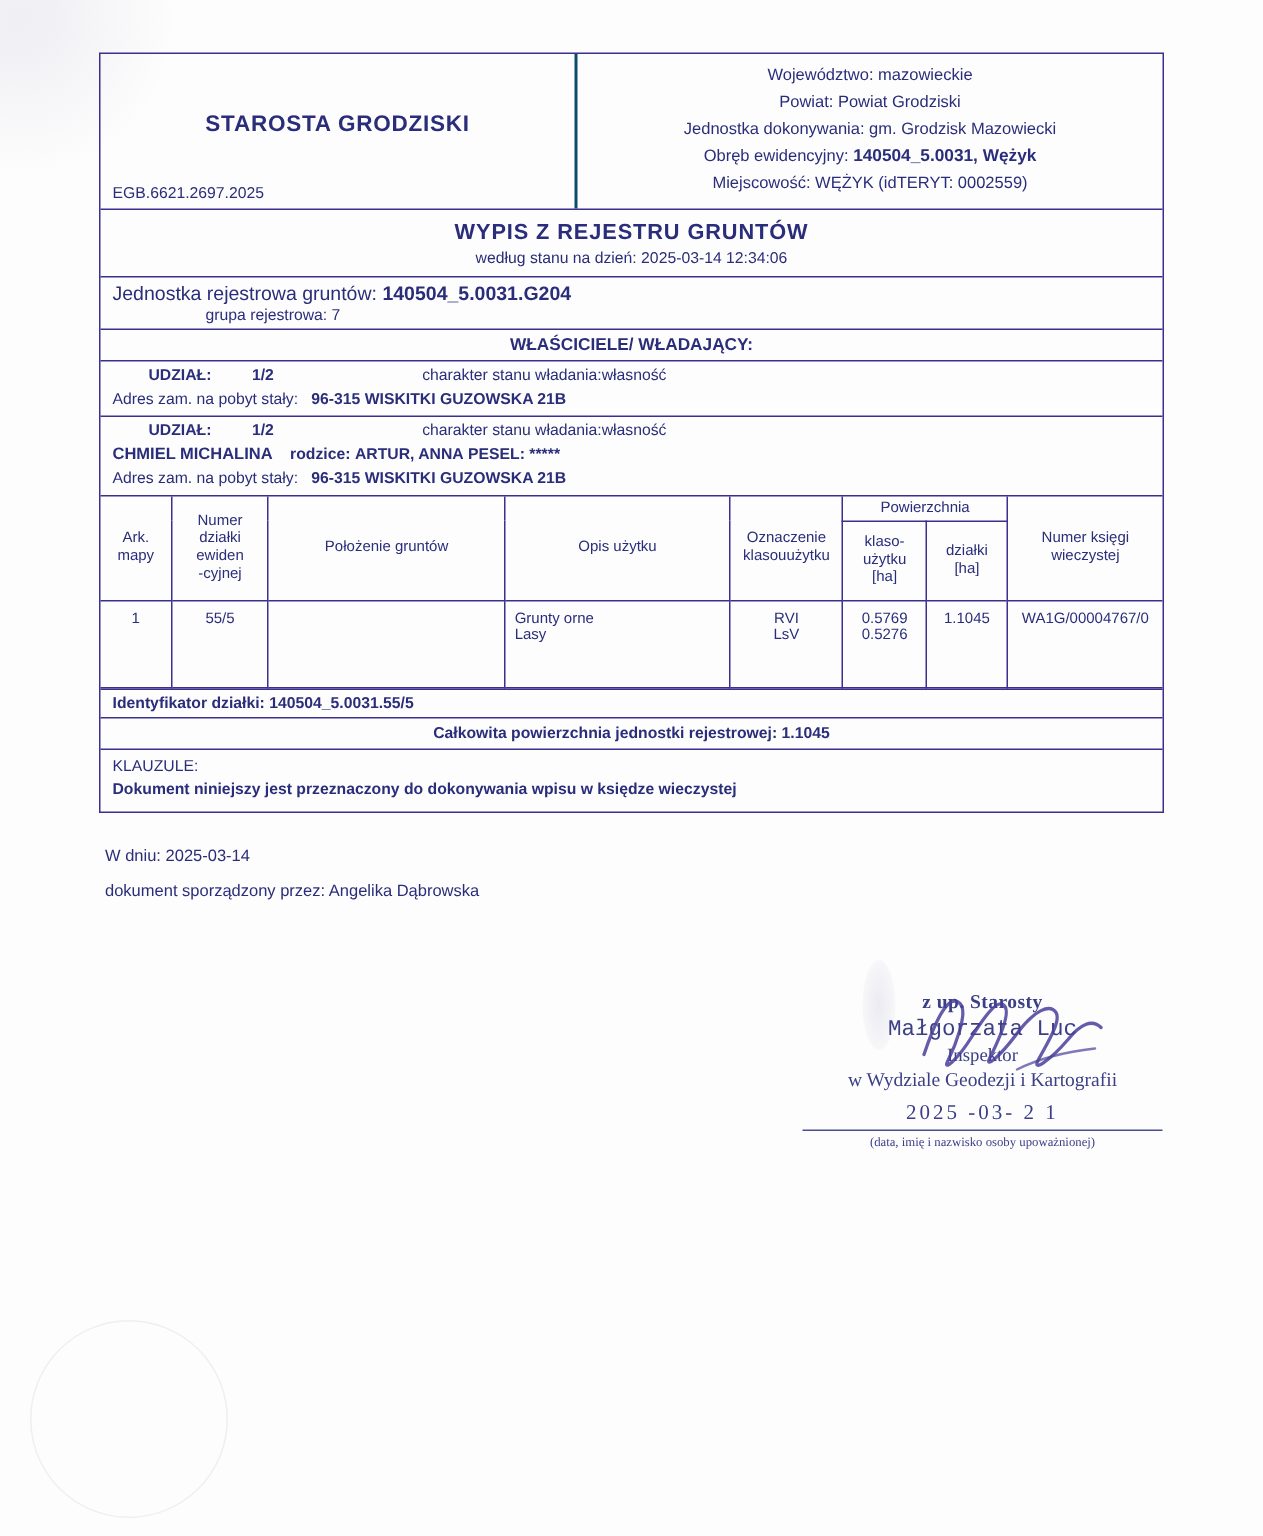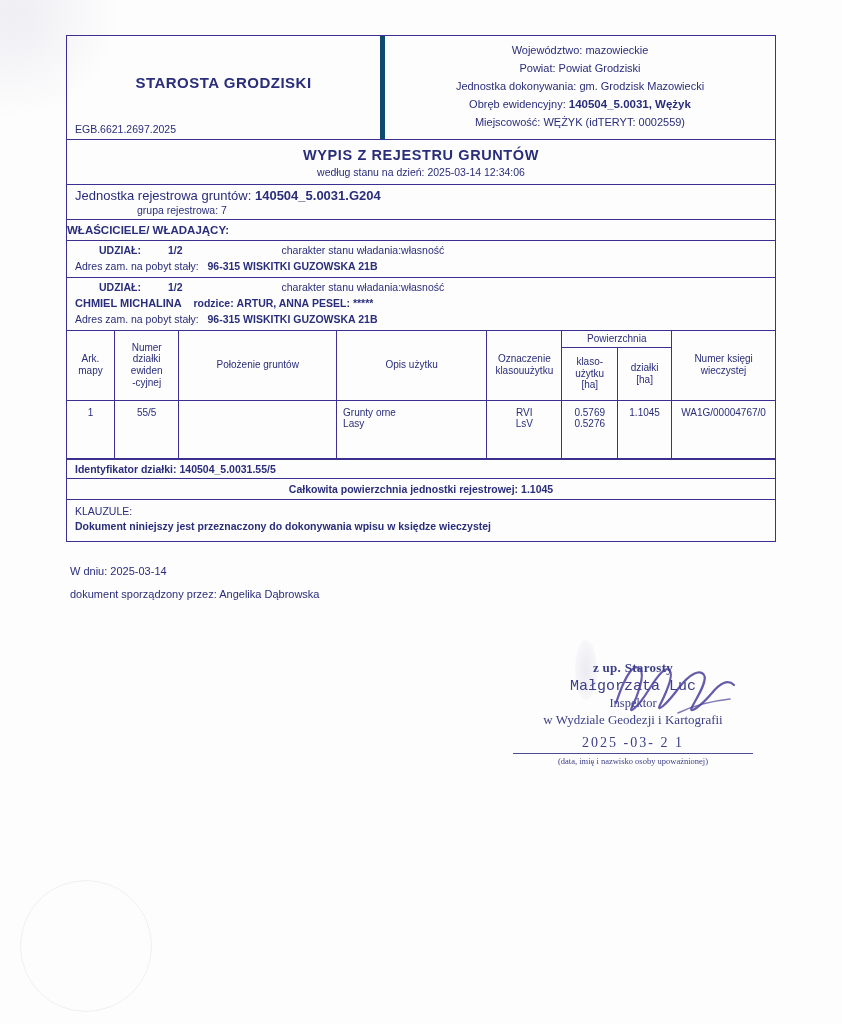--- a/index.html
+++ b/index.html
@@ -33,21 +33,21 @@
   }
   .row {
     display: flex;
     border-bottom: 1px solid #3b2f8f;
   }
   .row.last { border-bottom: none; }
   .cell {
     box-sizing: border-box;
     padding: 3px 6px;
   }
-  .bd-r { border-right: 5px solid #0c4a6e; }
+  .bd-r { border-right: 2px solid #0c4a6e; }
   .bold { font-weight: bold; }
 
   
   .hdr-left {
     width: 318px;
     display: flex;
     flex-direction: column;
     justify-content: space-between;
     padding: 0;
   }
@@ -93,21 +93,21 @@
   .reg-line {
     padding: 3px 0 1px 8px;
     font-size: 13px;
   }
   .reg-line2 {
     padding: 0 0 3px 70px;
     font-size: 10.5px;
   }
 
   .section-title {
-    text-align: left;
+    text-align: center;
     font-weight: bold;
     font-size: 11.5px;
     padding: 4px 0;
   }
 
   .owner-block {
     padding: 2px 8px 2px 8px;
     line-height: 1.5;
     font-size: 10.5px;
   }
@@ -158,21 +158,21 @@
     left: 70px;
     top: 560px;
     font-size: 11px;
     color: #2a2d7a;
     line-height: 2.1;
   }
 
   
   .sig {
     position: absolute;
-    left: 498px;
+    left: 520px;
     top: 660px;
     width: 270px;
     text-align: center;
     color: #3b3f86;
   }
   .sig-line1 {
     font-family: "Liberation Serif", serif;
     font-size: 13px;
     font-weight: bold;
     letter-spacing: 0.3px;

